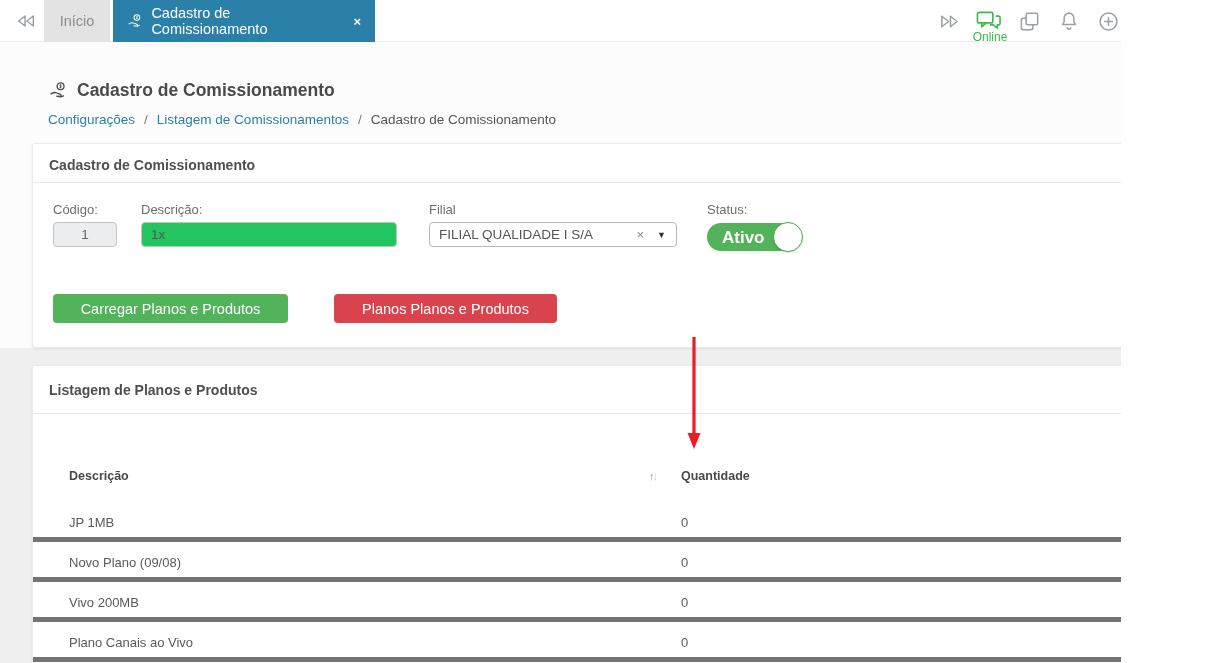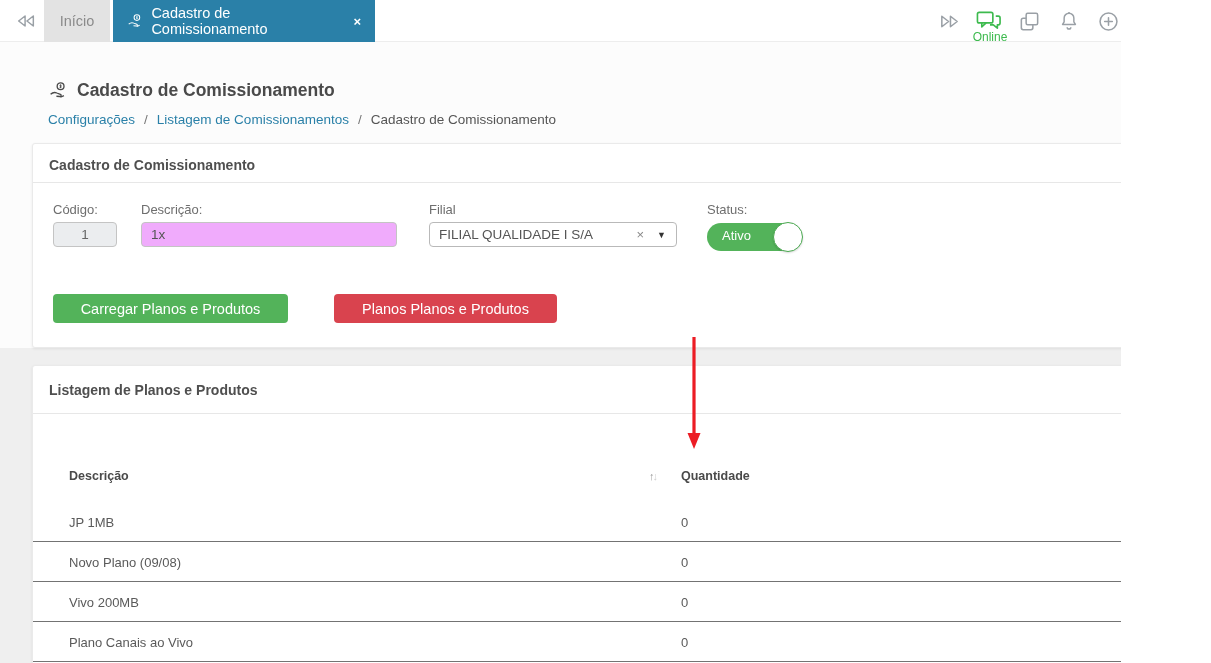--- a/index.html
+++ b/index.html
@@ -37,46 +37,46 @@
   .card { position:absolute; left:32px; width:1128px; background:#fff;
           border:1px solid #eaeaea; border-radius:3px; box-shadow:0 1px 3px rgba(0,0,0,.07); }
   .card1 { top:101px; height:205px; }
   .card2 { top:323px; height:305px; }
   .card-title { position:absolute; left:16px; top:13px; font-size:14px; font-weight:700; color:#4f4f4f; }
   .card-divider { position:absolute; left:0; right:0; top:38px; border-top:1px solid #e7e7e7; }
   .chev-up { position:absolute; right:18px; top:11px; cursor:pointer; }
 
   .fld-label { position:absolute; top:58px; font-size:13px; color:#6e6e6e; }
   .inp { position:absolute; top:78px; height:25px; border:1px solid #c4c4c4; border-radius:4px;
-         font-size:13.5px; color:#555; font-family:inherit; padding:0 9px; background:#f0abfc; }
+         font-size:13.5px; color:#555; font-family:inherit; padding:0 9px; background:#22c55e; }
   .inp-codigo { left:20px; width:64px; background:#ebedef; text-align:center; color:#666; }
   .inp-desc { left:108px; width:256px; }
   .select { position:absolute; left:396px; top:78px; width:248px; height:25px; border:1px solid #b9b9b9;
             border-radius:4px; background:#fff; font-size:13.5px; color:#555; display:flex;
             align-items:center; padding:4px 9px; cursor:pointer; }
   .sel-clear { position:absolute; right:32px; color:#888; font-size:13px; cursor:pointer; }
   .sel-caret { position:absolute; right:10px; color:#333; font-size:9px; }
 
   .toggle { position:absolute; left:674px; top:79px; width:94px; height:28px; background:#53b35a;
             border-radius:15px; cursor:pointer; }
-  .toggle-text { position:absolute; left:15px; top:5px; color:#fff; font-size:13px; font-weight:400; }
+  .toggle-text { position:absolute; left:15px; top:5px; color:#fff; font-size:17px; font-weight:700; }
   .toggle-knob { position:absolute; right:-2px; top:-1px; width:30px; height:30px; background:#fff;
                  border:1px solid #4aa950; border-radius:50%; box-shadow:0 1px 2px rgba(0,0,0,.15); }
 
   .btn { position:absolute; top:150px; height:29px; border:none; border-radius:4px; color:#fff;
          font-size:14.5px; font-family:inherit; cursor:pointer; }
   .btn-load { left:20px; width:235px; background:#53b35a; }
   .btn-clear { left:301px; width:223px; background:#d9434e; }
 
   
   .thead-cell { position:absolute; top:103px; font-size:12.5px; font-weight:700; color:#4a4a4a; }
   .sort { position:absolute; top:104px; font-size:11px; cursor:pointer; letter-spacing:-2px; }
   .s-up { color:#9a9a9a; } .s-down { color:#cfcfcf; }
   .rows { position:absolute; left:0; top:136px; width:100%; }
-  .t-row { position:relative; height:40px; border-bottom:1px solid #737373; cursor:pointer; }
+  .t-row { position:relative; height:40px; border-bottom:5px solid #737373; cursor:pointer; }
   .t-desc { position:absolute; left:36px; top:13px; font-size:13px; color:#5a5a5a; }
   .t-qty { position:absolute; left:648px; top:13px; font-size:13px; color:#5a5a5a; }
 
   
   .arrow { position:absolute; left:686px; top:295px; z-index:40; pointer-events:none; }
 
   
   .fab { position:absolute; width:46px; height:46px; border-radius:50%; display:flex; align-items:center;
          justify-content:center; box-shadow:0 2px 6px rgba(0,0,0,.35); cursor:pointer; z-index:45; }
   .fab-cancel { left:1143px; top:457px; background:#ea4335; }

